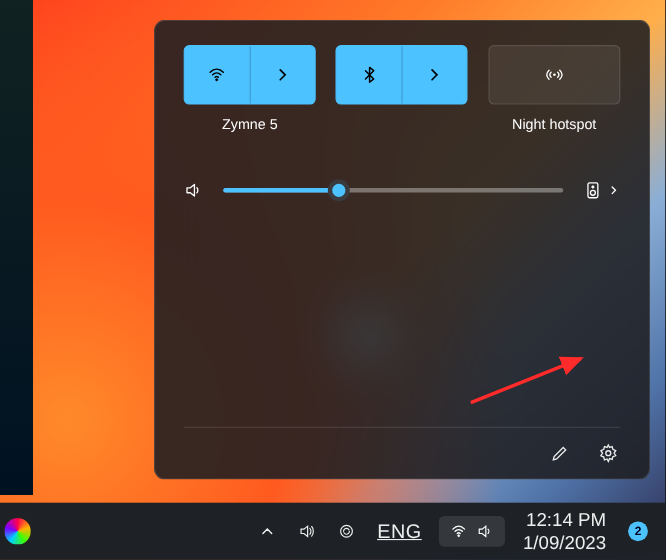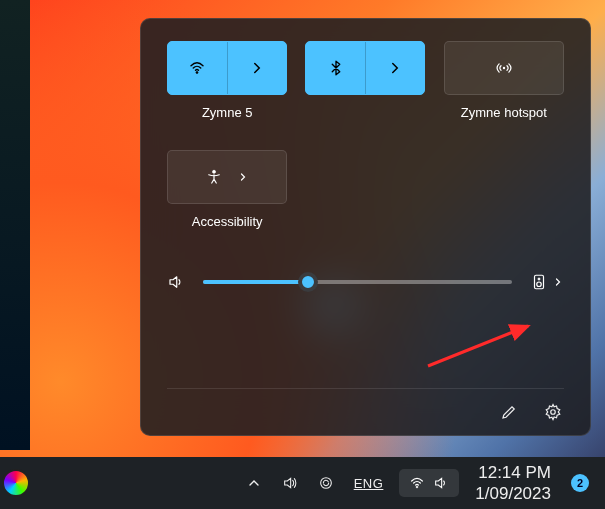--- a/index.html
+++ b/index.html
@@ -98,21 +98,21 @@
     font-size:12.5px;
   }
   .tb-left { display:flex; align-items:center; height:100%; }
   .tb-app {
     width:28px; height:28px; margin-left:2px; border-radius:50%;
     background: conic-gradient(#ff004c,#ffb300,#3bff00,#00d0ff,#7a00ff,#ff004c);
     border:2px solid #222;
   }
   .tb-right { margin-left:auto; display:flex; align-items:center; gap:12px; padding-right:12px; height:100%; }
   .tb-item { display:flex; align-items:center; justify-content:center; gap:6px; color:#eee; cursor:pointer; padding:4px 4px; }
-  .lang { font-size:13px; letter-spacing:0.5px;text-decoration:underline; }
+  .lang { font-size:18px; letter-spacing:0.5px;text-decoration:underline; }
   .net-box {
     display:flex; align-items:center; gap:8px; padding:6px 10px;
     background: rgba(255,255,255,0.10); border-radius:5px;
   }
   .clock { text-align:right; line-height:1.25; font-size:17px; }
   .notif-badge {
     width:18px; height:18px; border-radius:50%; background:#4cc2ff; color:#002;
     display:flex; align-items:center; justify-content:center; font-size:11px; font-weight:600;
   }
   .mini { width:16px; height:16px; }
@@ -173,39 +173,23 @@
       <div class="tile">
         <span class="ico">
           <svg viewBox="0 0 24 24">
               <g fill="none" stroke-width="1.6" stroke-linecap="round">
                 <circle cx="12" cy="12" r="1.6" fill="currentColor" stroke="none"></circle>
                 <path d="M8 9c-2 2-2 4 0 6M16 9c2 2 2 4 0 6M5.5 6.5c-3.5 3.5-3.5 7.5 0 11M18.5 6.5c3.5 3.5 3.5 7.5 0 11"></path>
               </g>
             </svg>
         </span>
       </div>
-      <div class="tile-label">Zymne hotspot</div>
-    </div>
-
-    <div class="tile-wrap">
-      <div class="tile" style="gap:14px;">
-        <span class="ico">
-          <svg viewBox="0 0 24 24">
-              <circle cx="12" cy="5" r="2"></circle>
-              <path fill="none" stroke-width="1.6" stroke-linecap="round" d="M5 9c4 1.5 10 1.5 14 0M12 9v6M9 20l3-5 3 5"></path>
-            </svg>
-        </span>
-        <span class="ico" style="width:12px;height:12px;">
-          <svg viewBox="0 0 24 24">
-              <path fill="none" stroke-width="2.4" stroke-linecap="round" d="M9 6l6 6-6 6"></path>
-            </svg>
-        </span>
-      </div>
-      <div class="tile-label">Accessibility</div>
-    </div>
+      <div class="tile-label">Night hotspot</div>
+    </div>
+
 
   </div>
 
   <div class="volume-row">
     <span class="ico">
       <svg viewBox="0 0 24 24">
           <path d="M4 9v6h4l5 4V5L8 9z" fill="none" stroke-width="1.6" stroke-linejoin="round"></path>
           <path d="M16 9c1.5 1.5 1.5 4.5 0 6" fill="none" stroke-width="1.6" stroke-linecap="round"></path>
         </svg>
     </span>

